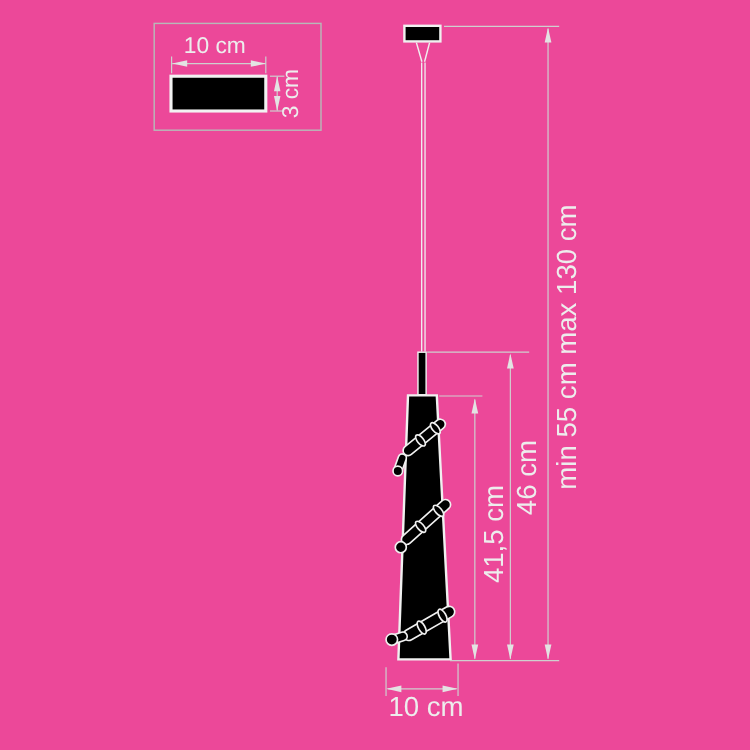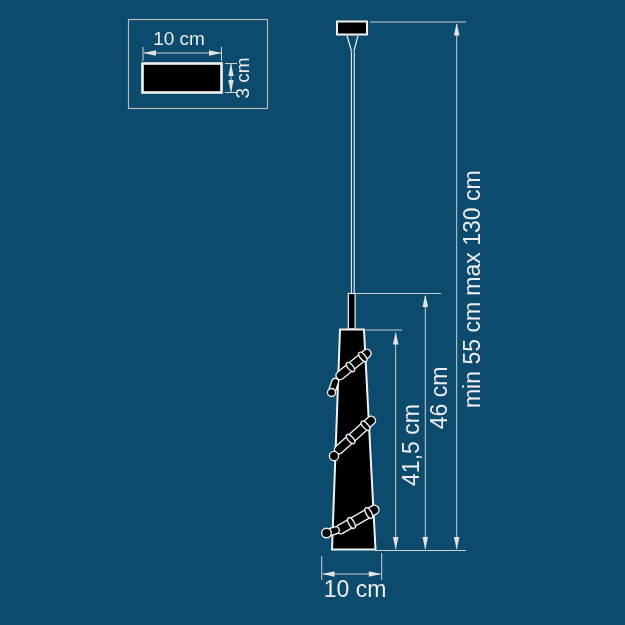--- a/index.html
+++ b/index.html
@@ -1,16 +1,16 @@
 <!DOCTYPE html>
 <html><head>
 <meta charset="utf-8">
 <style>
   html,body{margin:0;padding:0;background:#000;}
-  .stage{position:relative;width:625px;height:625px;background:#0c4a6e;overflow:hidden;
+  .stage{position:relative;width:625px;height:625px;background:#ec4899;overflow:hidden;
          font-family:"Liberation Sans",sans-serif;}
   .stage svg{position:absolute;left:0;top:0;}
   .lbl{position:absolute;color:#ededed;font-size:23px;line-height:26px;text-align:center;
        white-space:nowrap;font-family:"Liberation Sans",sans-serif;}
   .lbl.sm{font-size:19px;line-height:22px;}
   .rot{transform:rotate(-90deg);}
 </style>
 </head>
 <body>
 

